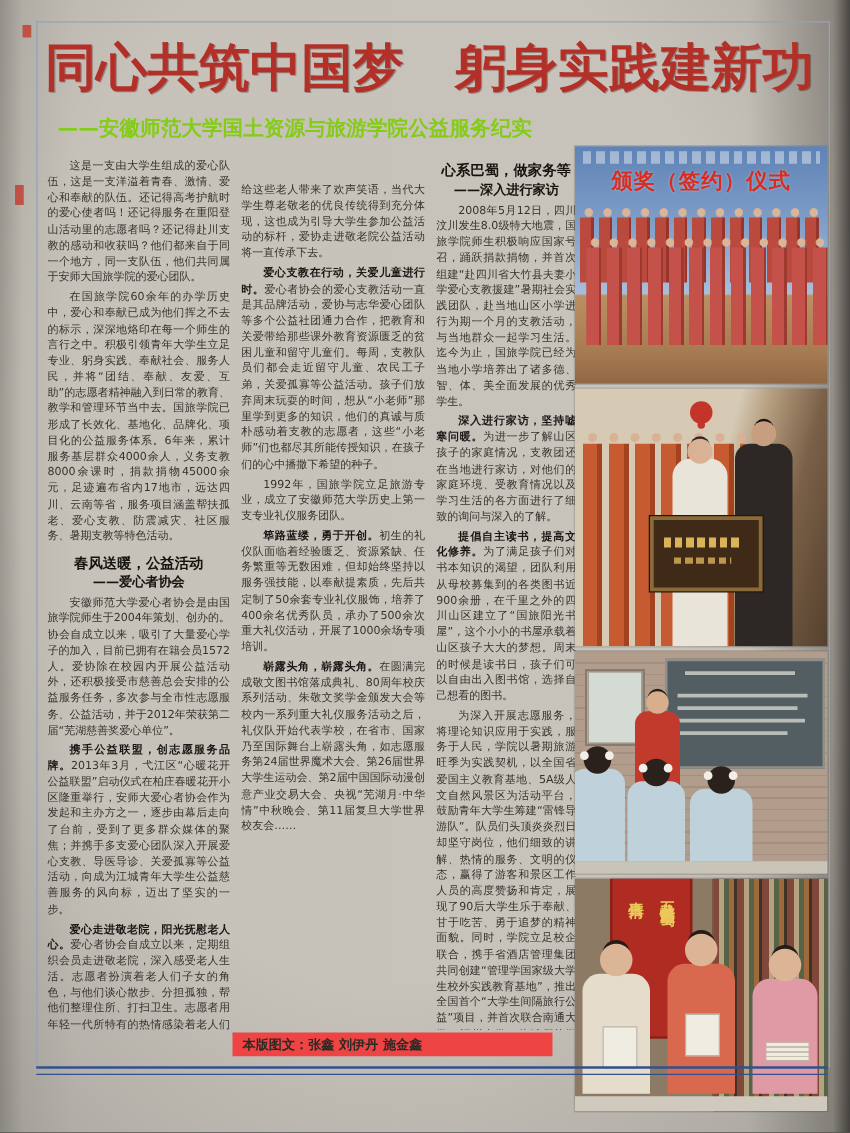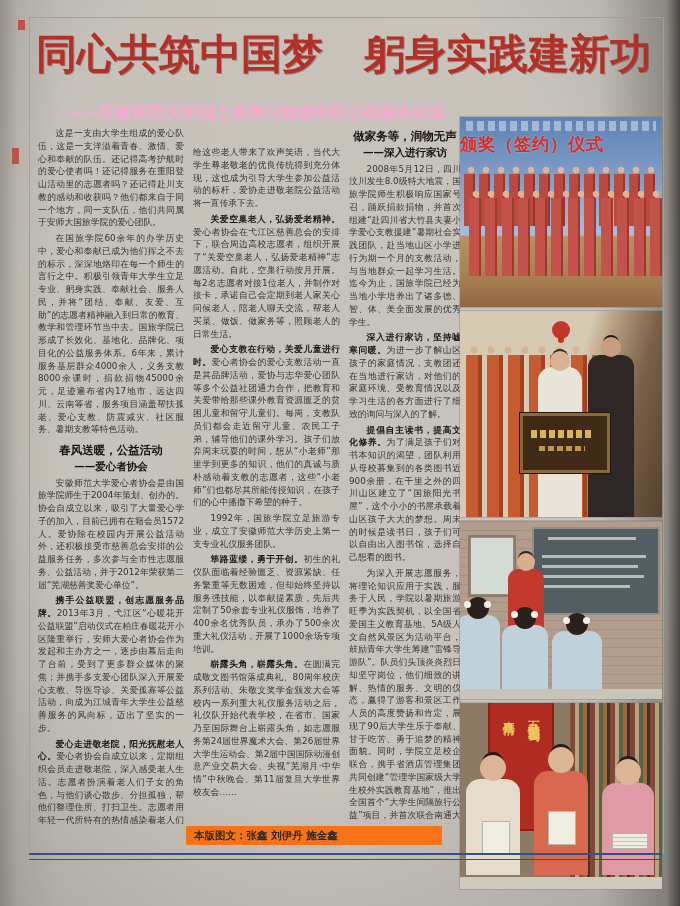--- a/index.html
+++ b/index.html
@@ -22,53 +22,53 @@
   .bottom-rule{position:absolute;left:29px;top:853px;width:633px;height:4px;
     border-top:2px solid #31518d;border-bottom:1px solid #31518d;}
   .print-mark{position:absolute;width:7px;height:10px;background:#c23a2e;opacity:.8;}
 
   .headline{
     position:absolute;left:36px;top:27px;width:614px;
     font-size:41px;font-weight:bold;color:#b23028;letter-spacing:0px;
     white-space:nowrap;text-shadow:1px 1px 0 rgba(60,20,15,.35);
   }
   .subtitle{
-    position:absolute;left:46px;top:102px;width:420px;
-    font-size:16.5px;font-weight:bold;color:#f9a8d4;white-space:nowrap;text-align:center;
+    position:absolute;left:46px;top:92px;width:420px;
+    font-size:16.5px;font-weight:bold;color:#84cc16;white-space:nowrap;
   }
 
   .cols{position:absolute;left:38px;top:127px;width:423px;height:697px;
     display:flex;gap:9px;}
   .col{overflow:hidden;color:#34322e;}
   .col1{width:146px;}
   .col2{width:147px;}
   .col3{width:112px;}
   .col p{margin:0 0 3px;font-size:8.8px;line-height:1.45;text-align:justify;
     text-indent:2em;}
   .col p.noindent{text-indent:0;margin-top:19px;}
   .col b.lead{color:#191815;}
   .sec{margin:7px 0 4px;text-align:center;font-weight:bold;color:#15140f;}
   .sec .t{font-size:11.5px;line-height:1.35;}
   .sec .b{font-size:10.5px;line-height:1.35;}
 
   .credit{position:absolute;left:186px;top:826px;width:256px;height:19px;
-    background:#f97316;display:flex;align-items:center;padding-left:8px;
+    background:#ef4444;display:flex;align-items:center;padding-left:8px;
     font-size:10.5px;font-weight:bold;color:#2c2a26;box-sizing:border-box;}
 
   
   .photos{position:absolute;left:460px;top:117px;width:202px;}
   .photo{position:relative;width:202px;overflow:hidden;margin-bottom:4px;
     box-shadow:0 0 0 1px rgba(120,116,108,.35);}
   
   .p1{height:190px;
     background:linear-gradient(180deg,#5f83b6 0,#7d9cc6 30%,#a8bedb 62%,#b98f63 63%,#a87c52 86%,#8f6844 100%);}
   .p1 .engl{position:absolute;left:6px;top:4px;width:190px;height:10px;
     background:repeating-linear-gradient(90deg,rgba(255,255,255,.75) 0 7px,rgba(255,255,255,0) 7px 11px);
     opacity:.55;}
-  .p1 .ban{position:absolute;left:0;top:16px;width:202px;
+  .p1 .ban{position:absolute;left:0;top:16px;width:202px;text-align:center;
     font-size:17px;font-weight:bold;color:#d92b20;letter-spacing:1px;
     text-shadow:0 0 2px rgba(255,255,255,.4);}
   .p1 .heads{position:absolute;left:4px;width:194px;height:10px;
     background-image:radial-gradient(circle at 7px 5px,#dcb598 0 3.2px,rgba(0,0,0,0) 3.6px);
     background-size:15px 10px;background-repeat:repeat-x;}
   .p1 .row{position:absolute;left:4px;width:194px;
     background:repeating-linear-gradient(90deg,#bb4a3e 0 9px,#97352c 9px 11px,rgba(0,0,0,0) 11px 15px);}
   .p1 .h1{top:48px;} .p1 .r1{top:57px;height:52px;}
   .p1 .h2{top:72px;left:9px;} .p1 .r2{top:81px;left:9px;height:78px;
     background:repeating-linear-gradient(90deg,#c4514a 0 10px,#9d3a30 10px 12px,rgba(0,0,0,0) 12px 16.5px);}
@@ -160,29 +160,28 @@
     <div class="sec">
       <div class="t">春风送暖，公益活动</div>
       <div class="b">——爱心者协会</div>
     </div>
     <p>安徽师范大学爱心者协会是由国旅学院师生于2004年策划、创办的。协会自成立以来，吸引了大量爱心学子的加入，目前已拥有在籍会员1572人。爱协除在校园内开展公益活动外，还积极接受市慈善总会安排的公益服务任务，多次参与全市性志愿服务、公益活动，并于2012年荣获第二届“芜湖慈善奖爱心单位”。</p>
     <p><b class="lead">携手公益联盟，创志愿服务品牌。</b><span>2013年3月，弋江区“心暖花开公益联盟”启动仪式在柏庄春暖花开小区隆重举行，安师大爱心者协会作为发起和主办方之一，逐步由幕后走向了台前，受到了更多群众媒体的聚焦；并携手多支爱心团队深入开展爱心支教、导医导诊、关爱孤寡等公益活动，向成为江城青年大学生公益慈善服务的风向标，迈出了坚实的一步。</span></p>
     <p><b class="lead">爱心走进敬老院，阳光抚慰老人心。</b><span>爱心者协会自成立以来，定期组织会员走进敬老院，深入感受老人生活。志愿者扮演着老人们子女的角色，与他们谈心散步、分担孤独，帮他们整理住所、打扫卫生。志愿者用年轻一代所特有的热情感染着老人们的心，近距离的接触</span></p>
   </div>
   <div class="col col2">
     <p class="noindent">给这些老人带来了欢声笑语，当代大学生尊老敬老的优良传统得到充分体现，这也成为引导大学生参加公益活动的标杆，爱协走进敬老院公益活动将一直传承下去。</p>
-    <p><b class="lead">关爱空巢老人，弘扬爱老精神。</b><span>爱心者协会在弋江区慈善总会的安排下，联合周边高校志愿者，组织开展了“关爱空巢老人，弘扬爱老精神”志愿活动。自此，空巢行动按月开展。每2名志愿者对接1位老人，并制作对接卡，承诺自己会定期到老人家关心问候老人，陪老人聊天交流，帮老人买菜、做饭、做家务等，照顾老人的日常生活。</span></p>
-    <p><b class="lead">爱心支教在行动，关爱儿童进行时。</b><span>爱心者协会的爱心支教活动一直是其品牌活动，爱协与志华爱心团队等多个公益社团通力合作，把教育和关爱带给那些课外教育资源匮乏的贫困儿童和留守儿童们。每周，支教队员们都会走近留守儿童、农民工子弟，辅导他们的课外学习。孩子们放弃周末玩耍的时间，想从“小老师”那里学到更多的知识，他们的真诚与质朴感动着支教的志愿者，这些“小老师”们也都尽其所能传授知识，在孩子们的心中播撒下希望的种子。</span></p>
+    <p><b class="lead">爱心支教在行动，关爱儿童进行时。</b><span>爱心者协会的爱心支教活动一直是其品牌活动，爱协与志华爱心团队等多个公益社团通力合作，把教育和关爱带给那些课外教育资源匮乏的贫困儿童和留守儿童们。每周，支教队员们都会走近留守儿童、农民工子弟，关爱孤寡等公益活动。孩子们放弃周末玩耍的时间，想从“小老师”那里学到更多的知识，他们的真诚与质朴感动着支教的志愿者，这些“小老师”们也都尽其所能传授知识，在孩子们的心中播撒下希望的种子。</span></p>
     <p>1992年，国旅学院立足旅游专业，成立了安徽师范大学历史上第一支专业礼仪服务团队。</p>
     <p><b class="lead">筚路蓝缕，勇于开创。</b><span>初生的礼仪队面临着经验匮乏、资源紧缺、任务繁重等无数困难，但却始终坚持以服务强技能，以奉献提素质，先后共定制了50余套专业礼仪服饰，培养了400余名优秀队员，承办了500余次重大礼仪活动，开展了1000余场专项培训。</span></p>
     <p><b class="lead">崭露头角，崭露头角。</b><span>在圆满完成敬文图书馆落成典礼、80周年校庆系列活动、朱敬文奖学金颁发大会等校内一系列重大礼仪服务活动之后，礼仪队开始代表学校，在省市、国家乃至国际舞台上崭露头角，如志愿服务第24届世界魔术大会、第26届世界大学生运动会、第2届中国国际动漫创意产业交易大会、央视“芜湖月·中华情”中秋晚会、第11届复旦大学世界校友会……</span></p>
   </div>
   <div class="col col3">
     <div class="sec" style="margin-top:2px;">
-      <div class="t">做家务等，润物无声</div>
+      <div class="t">心系巴蜀，做家务等</div>
       <div class="b">——深入进行家访</div>
     </div>
     <p>2008年5月12日，四川汶川发生8.0级特大地震，国旅学院师生积极响应国家号召，踊跃捐款捐物，并首次组建“赴四川省大竹县夫妻小学爱心支教援建”暑期社会实践团队，赴当地山区小学进行为期一个月的支教活动，与当地群众一起学习生活。迄今为止，国旅学院已经为当地小学培养出了诸多德、智、体、美全面发展的优秀学生。</p>
     <p><b class="lead">深入进行家访，坚持嘘寒问暖。</b><span>为进一步了解山区孩子的家庭情况，支教团还在当地进行家访，对他们的家庭环境、受教育情况以及学习生活的各方面进行了细致的询问与深入的了解。</span></p>
     <p><b class="lead">提倡自主读书，提高文化修养。</b><span>为了满足孩子们对书本知识的渴望，团队利用从母校募集到的各类图书近900余册，在千里之外的四川山区建立了“国旅阳光书屋”，这个小小的书屋承载着山区孩子大大的梦想。周末的时候是读书日，孩子们可以自由出入图书馆，选择自己想看的图书。</span></p>
     <p>为深入开展志愿服务，将理论知识应用于实践，服务于人民，学院以暑期旅游旺季为实践契机，以全国省爱国主义教育基地、5A级人文自然风景区为活动平台，鼓励青年大学生筹建“雷锋导游队”。队员们头顶炎炎烈日却坚守岗位，他们细致的讲解、热情的服务、文明的仪态，赢得了游客和景区工作人员的高度赞扬和肯定，展现了90后大学生乐于奉献、甘于吃苦、勇于追梦的精神面貌。同时，学院立足校企联合，携手省酒店管理集团共同创建“管理学国家级大学生校外实践教育基地”，推出全国首个“大学生间隔旅行公益”项目，并首次联合南通大学、福州大学、盐城师范学院4所高校共同组建17人的暑期社会实践团队。该团队以“间隔旅行”为载体，历时两个月，地跨五省市，深入职场，躬身实践，以工作薪酬支持公益。</p>
 
   </div>
 </div>
 

